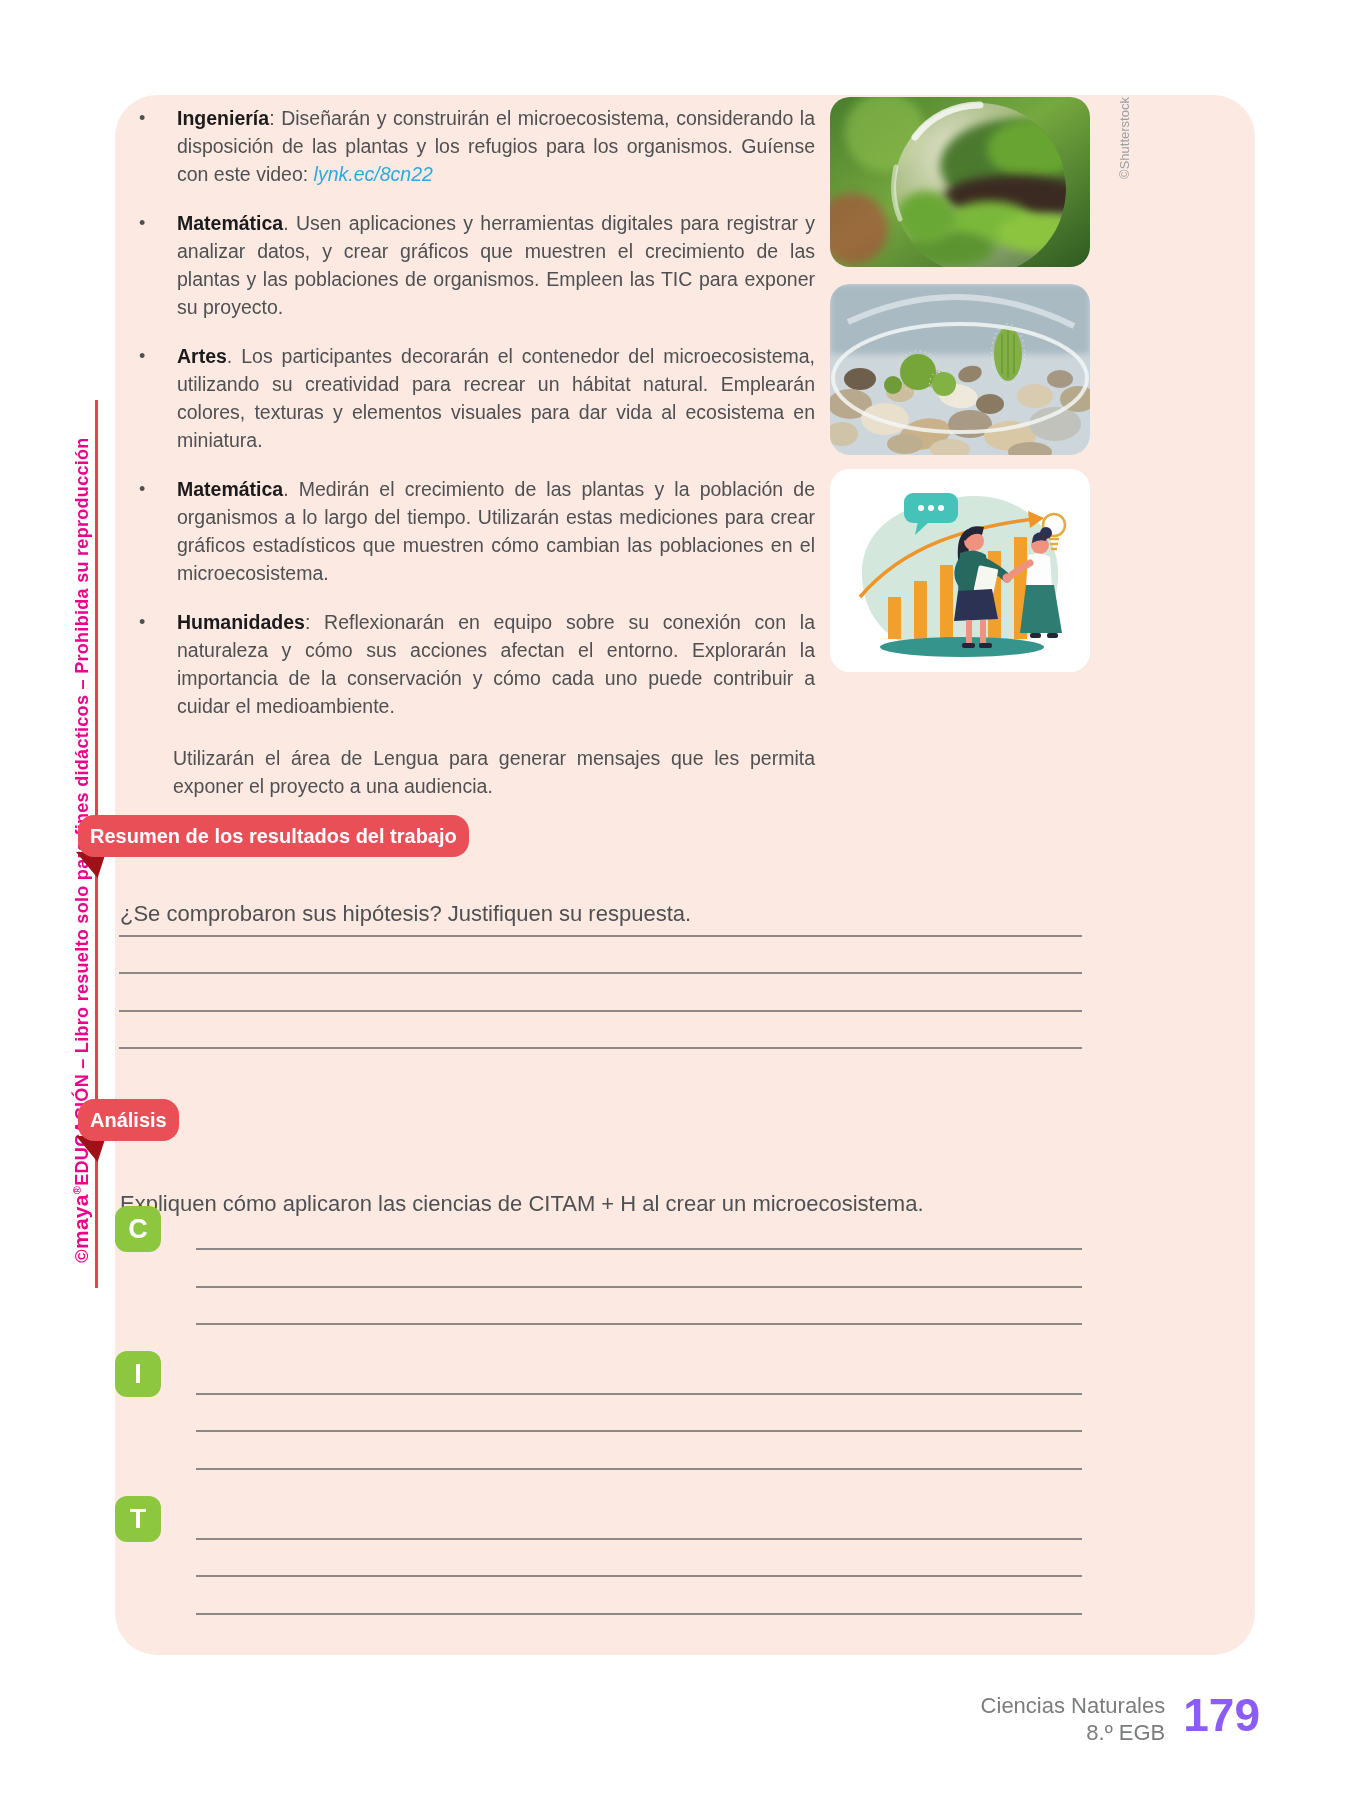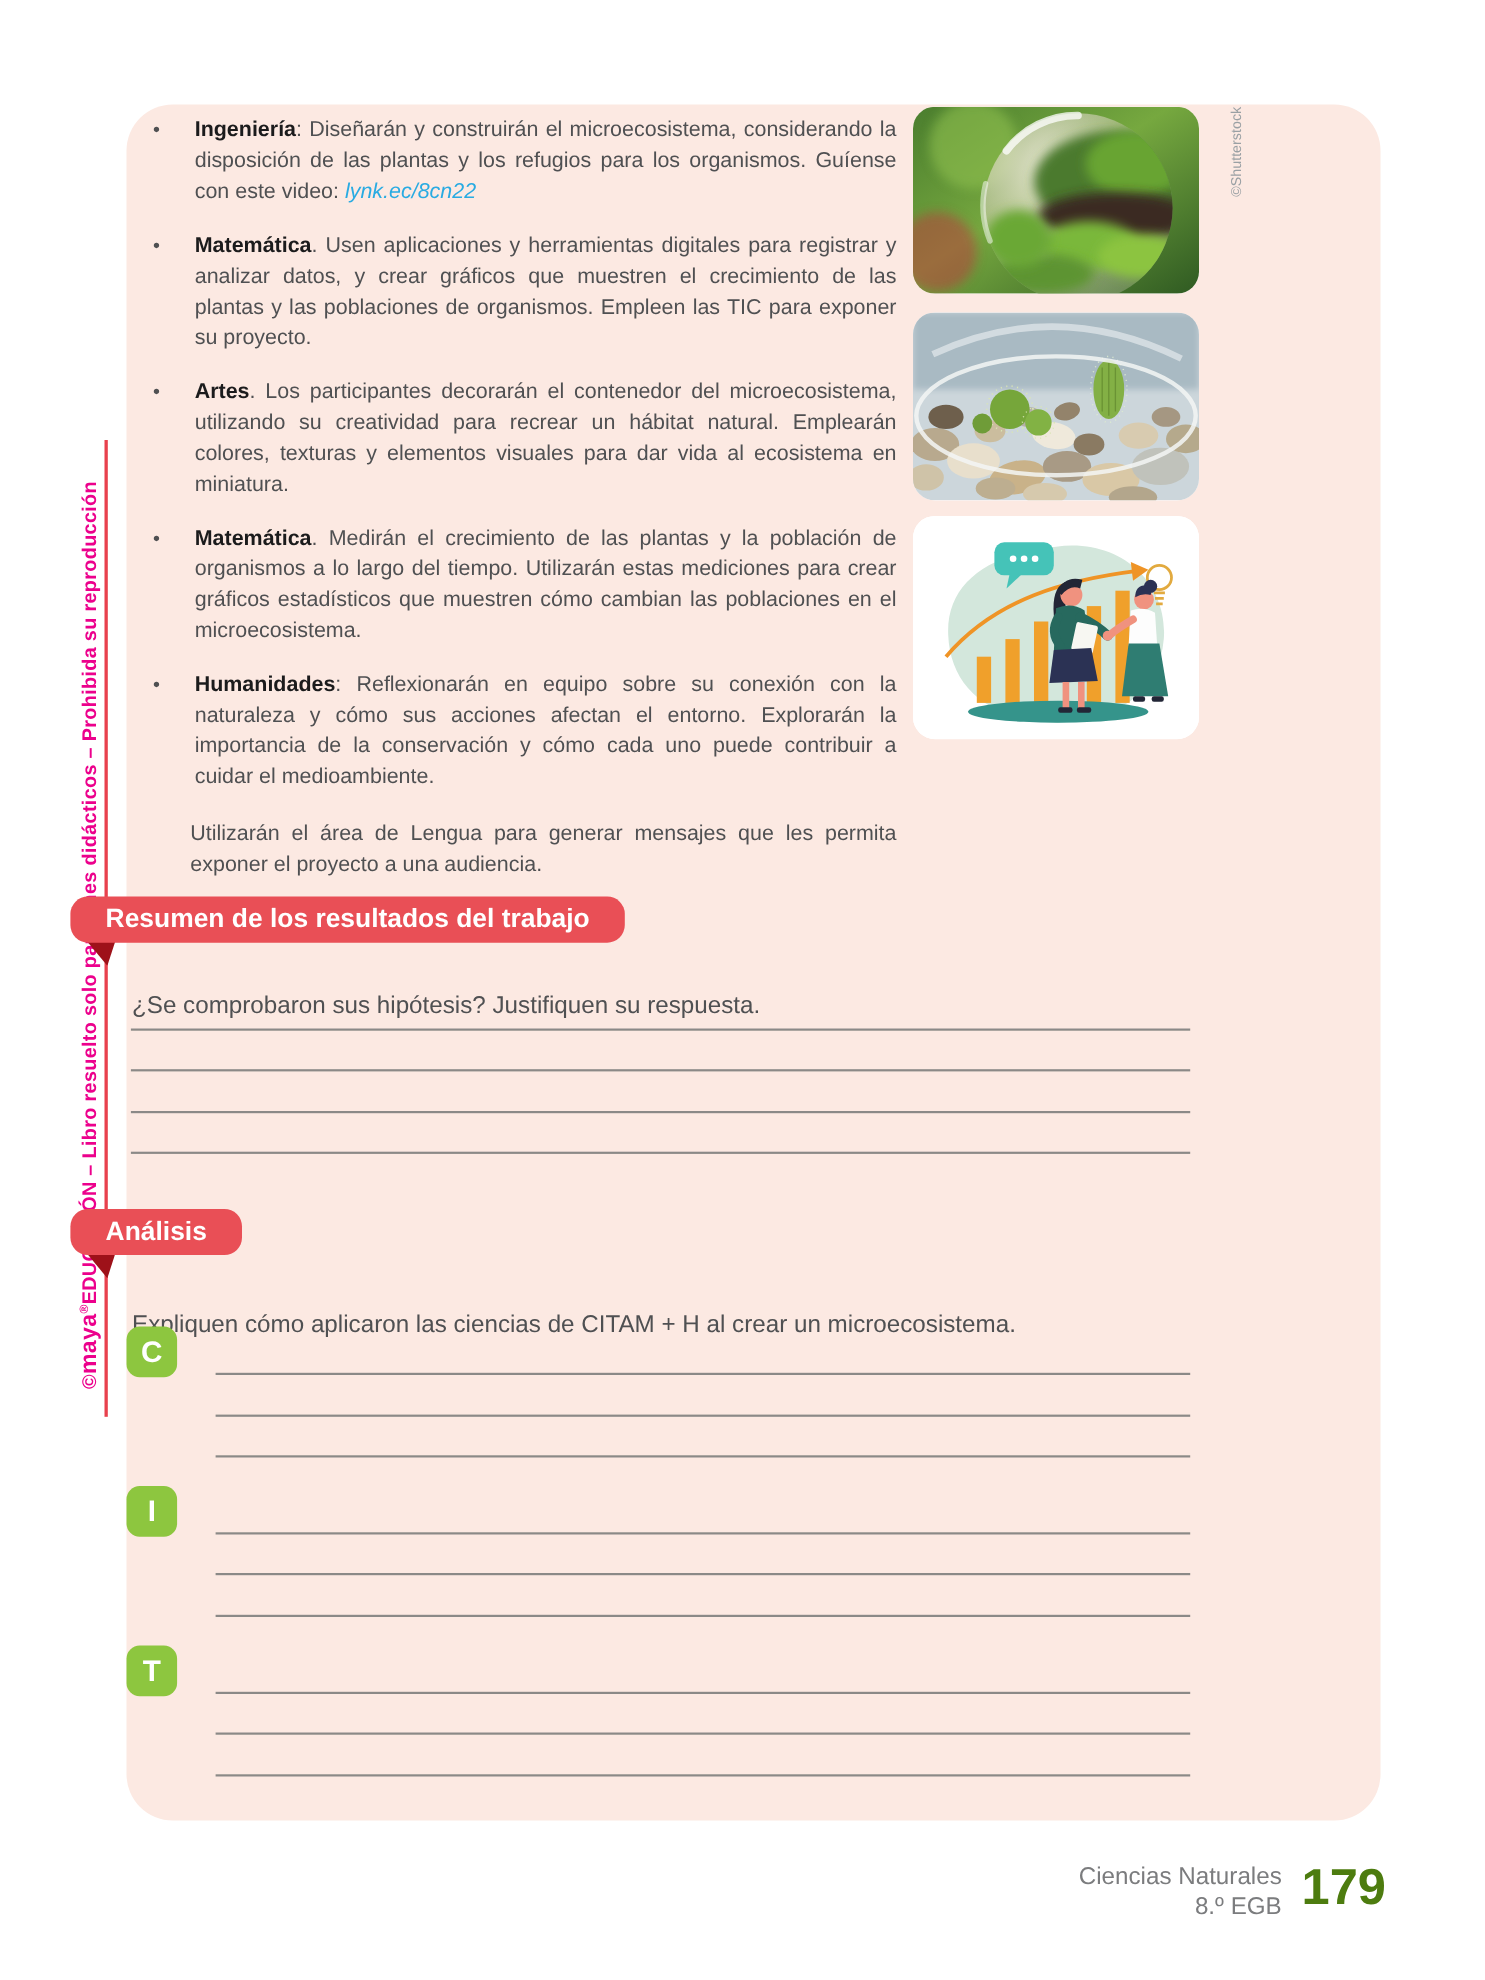--- a/index.html
+++ b/index.html
@@ -29,44 +29,44 @@
   .li{display:flex;margin-bottom:21px;}
   .li .mk{width:38px;flex:none;color:#4f5052;font-size:18px;line-height:28px;padding-left:4px;}
   .li p, .para p{
     margin:0;color:#4f5052;font-size:19.5px;line-height:28px;text-align:justify;hyphens:none;
   }
   .li b{color:#1b1b1c;}
   .li .lnk{color:#29abe2;font-style:italic;text-decoration:none;}
   .para{margin-left:38px;margin-top:24px;}
   
   .banner{
-    position:absolute;left:64px;height:42px;line-height:42px;background:#e94f56;
-    color:#ffffff;font-weight:bold;font-size:24px;border-radius:16px;
-    padding:0 32px;white-space:nowrap;z-index:3;
+    position:absolute;left:78px;height:42px;line-height:42px;background:#e94f56;
+    color:#ffffff;font-weight:bold;font-size:20px;border-radius:16px;
+    padding:0 12px;white-space:nowrap;z-index:3;
   }
   .tail{
     position:absolute;left:76px;width:30px;height:26px;background:#9e1119;
     clip-path:polygon(0 0,100% 0,72% 100%);z-index:2;
   }
   .qtext{
     position:absolute;left:120px;color:#4f5052;font-size:22px;white-space:nowrap;margin-top:33px;
   }
   .wline{position:absolute;left:119px;width:963px;height:0;border-bottom:2px solid #8b8987;}
   .chip{
     position:absolute;left:115px;width:46px;height:46px;background:#8dc63f;border-radius:12px;
     color:#fff;font-weight:bold;font-size:27px;display:flex;align-items:center;justify-content:center;
   }
   .chipline{position:absolute;left:196px;width:886px;height:0;border-bottom:2px solid #8b8987;}
   
   .ph{position:absolute;left:830px;width:260px;border-radius:20px;overflow:hidden;background:#fff;}
   .ph svg{display:block;}
   
   .footer{position:absolute;left:800px;top:1692px;width:460px;display:flex;justify-content:flex-end;align-items:flex-start;gap:18px;}
   .footer .fl{text-align:right;color:#7b7c7e;font-size:22px;line-height:27px;}
-  .footer .pn{font-size:46px;font-weight:bold;color:#4d7c0f;line-height:46px;}
+  .footer .pn{font-size:46px;font-weight:bold;color:#8b5cf6;line-height:46px;}
 </style>
 </head>
 <body>
 
 <div class="panel"></div>
 <div class="redline"></div>
 
 <div class="watermark"><span>©</span><span class="brand">maya</span><span class="reg">®</span><span>EDUCACIÓN – Libro resuelto solo para fines didácticos – Prohibida su reproducción</span></div>
 
 <div class="credit">©Shutterstock</div>

